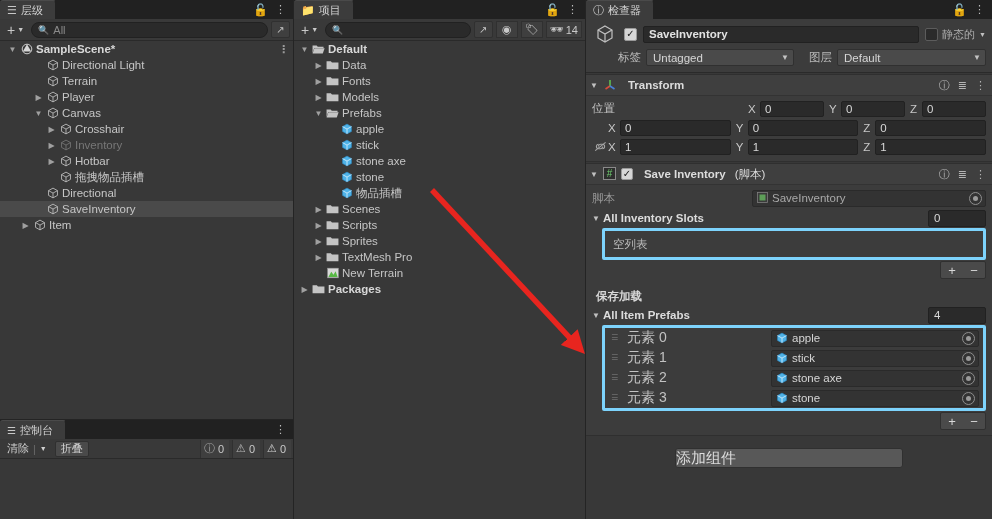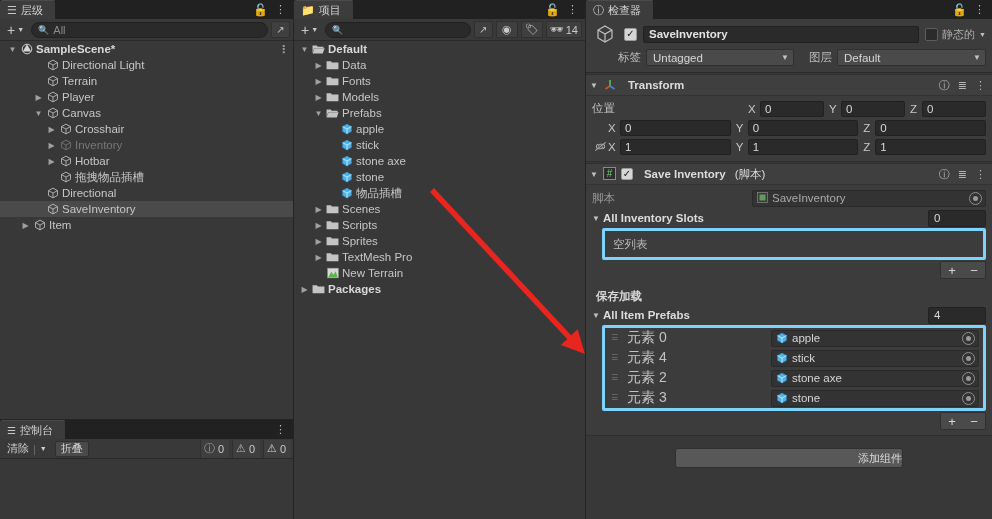--- a/index.html
+++ b/index.html
@@ -178,22 +178,22 @@
   .pm-grp {
     display: flex; align-items: center; background: #4a4a4a; border: 1px solid #303030;
     border-radius: 2px; height: 18px;
   }
   .pm-btn { width: 22px; display: flex; align-items: center; justify-content: center; color: #d8d8d8; font-size: 13px; line-height: 1; }
   .section-title { font-weight: bold; color: #d8d8d8; font-size: 11.5px; padding: 4px 0 1px 4px; }
 
   .addcomp-wrap { padding: 12px 0; display: flex; justify-content: center; background: #383838; }
   .addcomp {
     width: 228px; height: 20px; background: #585858; border: 1px solid #303030;
-    border-radius: 3px; display: flex; align-items: center; justify-content: flex-end;
-    color: #dcdcdc; font-size: 11px;
+    border-radius: 3px; display: flex; align-items: center; justify-content: flex-start;
+    color: #dcdcdc; font-size: 15px;
   }
   .overlay-arrow { position: absolute; left: 0; top: 0; width: 992px; height: 519px; pointer-events: none; }
 </style>
 </head>
 <body>
 
 <div class="app">
 
   <div class="col-left">
 
@@ -789,21 +789,21 @@
                       <path d="M7 1.3 L12.2 4.2 L12.2 9.8 L7 12.7 L1.8 9.8 L1.8 4.2 Z" fill="#4fb3e8" stroke="#2f86bb" stroke-width="0.8"></path>
                       <path d="M1.8 4.2 L7 7.1 L12.2 4.2 M7 7.1 L7 12.7" fill="none" stroke="#dff3ff" stroke-width="0.9"></path>
                     </svg>
                   </span>
                   <span>apple</span>
                   <span class="target-dot"></span>
                 </span>
               </div>
               <div class="elem-row">
                 <span class="drag-handle" style="font-size: 8px;">☰</span>
-                <span class="elem-label">元素 4</span>
+                <span class="elem-label">元素 1</span>
                 <span class="objfield filled">
                   <span style="display: flex;">
                     <svg width="12" height="12" viewBox="0 0 14 14" aria-hidden="true">
                       <path d="M7 1.3 L12.2 4.2 L12.2 9.8 L7 12.7 L1.8 9.8 L1.8 4.2 Z" fill="#4fb3e8" stroke="#2f86bb" stroke-width="0.8"></path>
                       <path d="M1.8 4.2 L7 7.1 L12.2 4.2 M7 7.1 L7 12.7" fill="none" stroke="#dff3ff" stroke-width="0.9"></path>
                     </svg>
                   </span>
                   <span>stick</span>
                   <span class="target-dot"></span>
                 </span>

